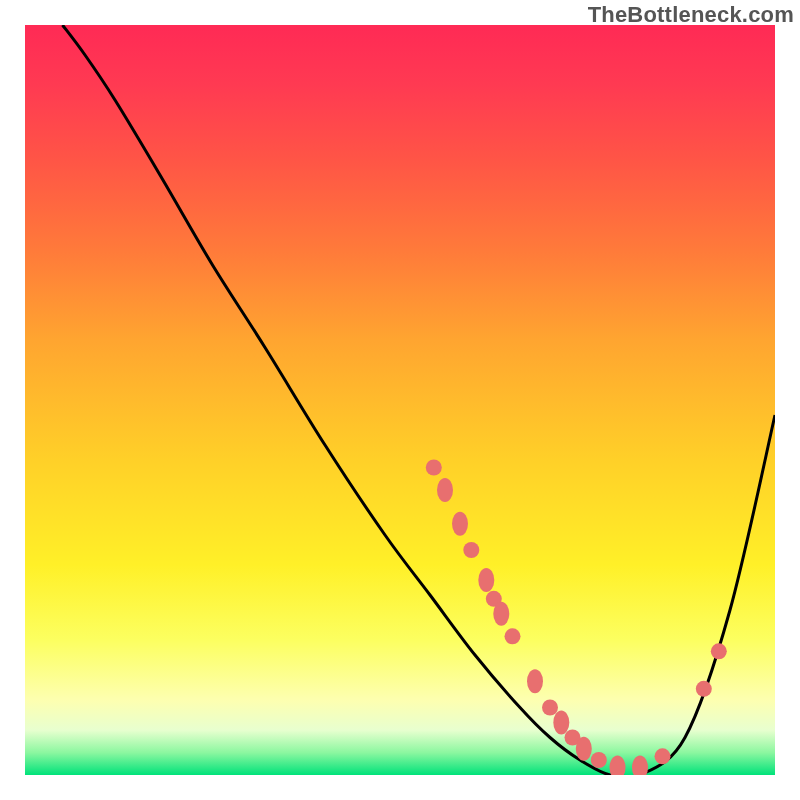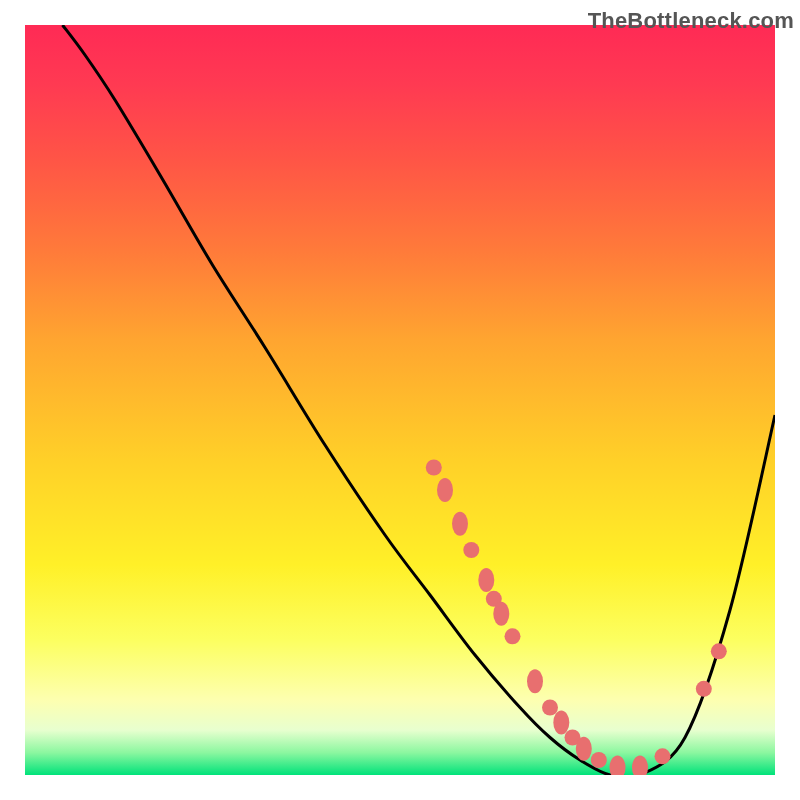--- a/index.html
+++ b/index.html
@@ -18,21 +18,20 @@
   }
   .watermark {
     position: absolute;
     top: 2px;
     right: 6px;
     font-weight: bold;
     font-size: 22px;
     color: #555;
     letter-spacing: 0.2px;
     z-index: 10;
-    margin-top: 6px;
   }
   .plot-area {
     position: absolute;
     left: 25px;
     top: 25px;
     width: 750px;
     height: 750px;
   }
   .gradient {
     position: absolute;

